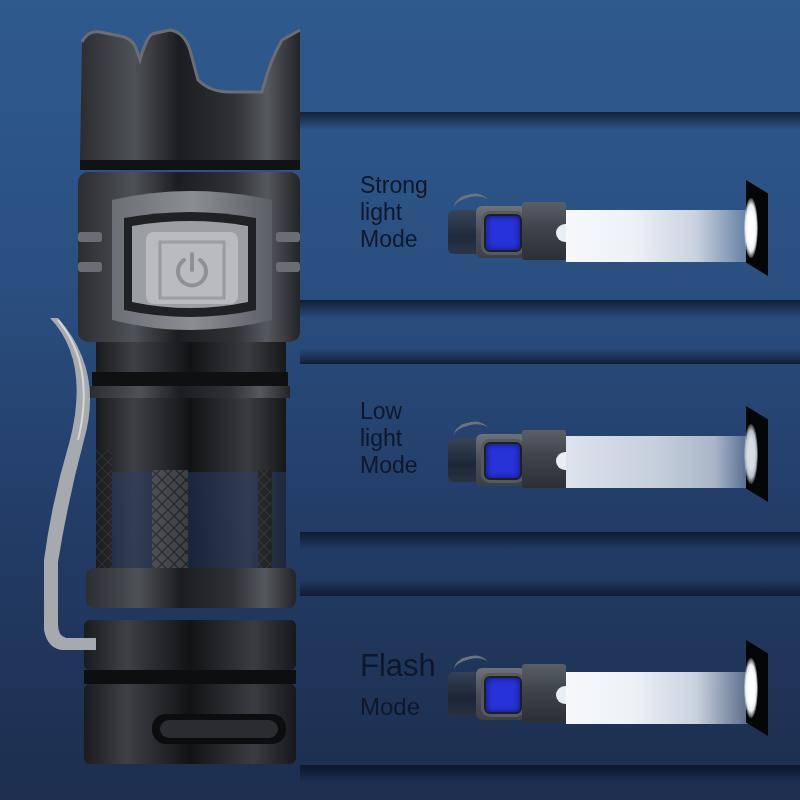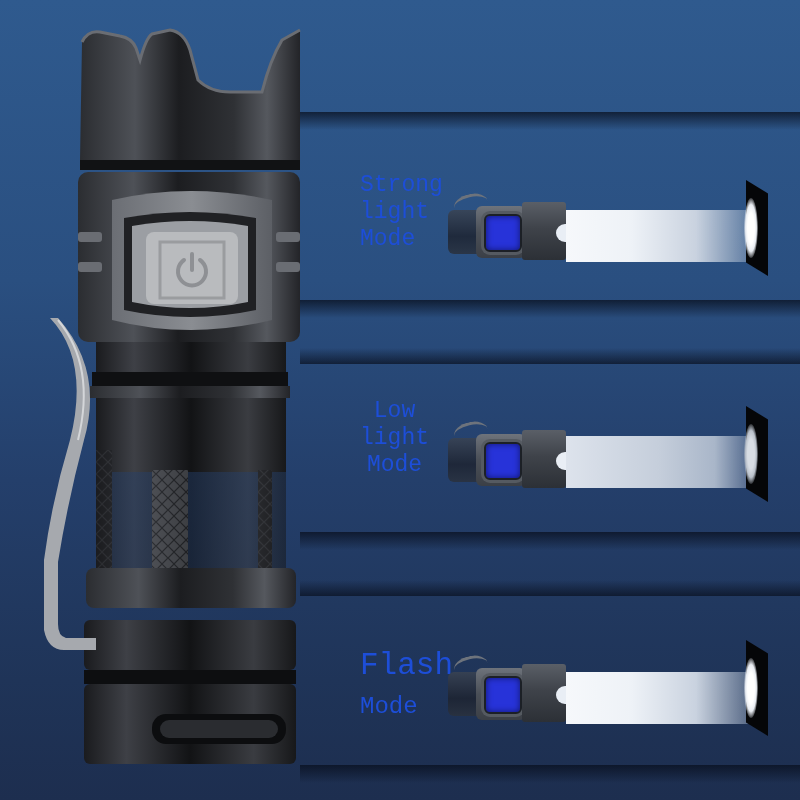--- a/index.html
+++ b/index.html
@@ -6,21 +6,21 @@
     body { width:800px; height:800px; overflow:hidden; position:relative;
       font-family:"DejaVu Sans","Liberation Sans",sans-serif;
       background: linear-gradient(180deg,#2f5a8e 0%,#2a4f80 35%,#243f6b 60%,#1f3458 85%,#1d2e4f 100%); }
     .band { position:absolute; left:300px; width:505px; }
     .band .edge-top { position:absolute; left:0; right:0; top:0; height:18px;
       background:linear-gradient(180deg,rgba(8,15,30,0.75),rgba(8,15,30,0)); }
     .band .edge-bot { position:absolute; left:0; right:0; bottom:0; height:16px;
       background:linear-gradient(0deg,rgba(8,15,30,0.7),rgba(8,15,30,0)); }
 
     .mode { position:absolute; left:360px; width:440px; }
-    .mode-label { position:absolute; left:0; color:#1d4ed8; font-family:Liberation Mono, monospace; line-height:1; }
+    .mode-label { position:absolute; left:0; color:#0f172a; font-family:Liberation Sans, sans-serif; line-height:1; }
     .mode-label span { display:block; }
     .mini { position:absolute; width:118px; height:58px; }
     .mini .tail { position:absolute; left:0; top:10px; width:40px; height:44px; border-radius:6px 0 0 6px;
       background:linear-gradient(180deg,#3a4352,#1d2330 60%,#2a313d); opacity:0.85; }
     .mini .arc { position:absolute; left:6px; top:-6px; width:34px; height:18px; border-top:3px solid #6d737c; border-radius:50% 50% 0 0; transform:rotate(-12deg); }
     .mini .body { position:absolute; left:28px; top:6px; width:50px; height:52px; border-radius:6px;
       background:linear-gradient(180deg,#6e737b,#4a4f57 50%,#3b3f46); }
     .mini .screen { position:absolute; left:36px; top:14px; width:34px; height:34px; border-radius:6px;
       border:2px solid #1c2026; background:#2733d9;
       box-shadow: inset 0 0 6px rgba(0,0,40,0.6), 0 0 0 3px #555a61; }
@@ -137,21 +137,21 @@
       <div class="arc"></div>
     <div class="body"></div>
     <div class="screen"></div>
     <div class="head"></div>
   </div>
   <div class="beam" style="left:206px;top:40px;width:186px;"></div>
   <div class="wall" style="left:386px;top:10px;"></div>
   <div class="spot" style="left:384px;top:28px;"></div>
 </div>
 
-<div class="mode" style="top:398px;height:120px;text-align:center;">
+<div class="mode" style="top:398px;height:120px;">
   <div class="mode-label" style="top:2px;font-size:23px;">
     <span style="margin-bottom:4px;">Low</span>
     <span style="margin-bottom:4px;">light</span>
     <span>Mode</span>
   </div>
   <div class="mini" style="left:88px;top:30px;">
     <div class="tail"></div>
       <div class="arc"></div>
     <div class="body"></div>
     <div class="screen"></div>

